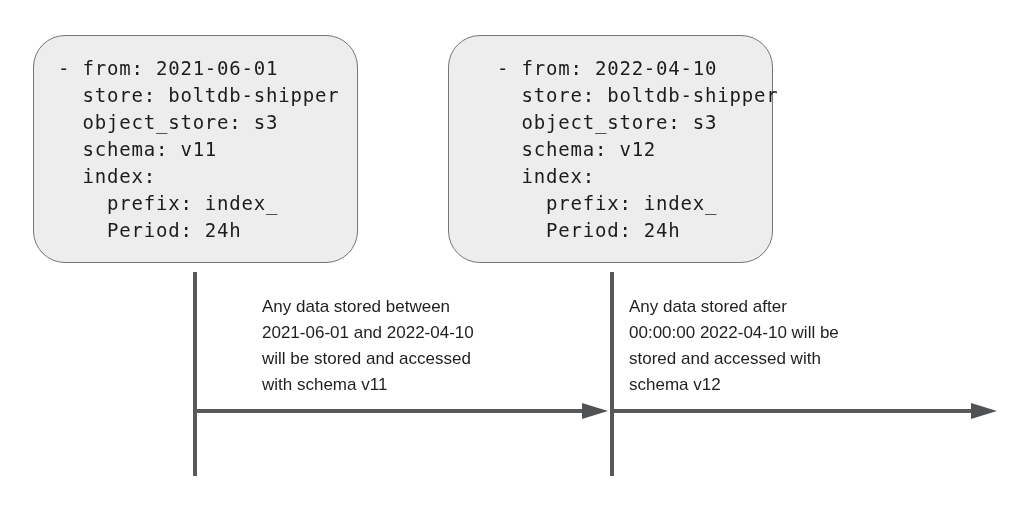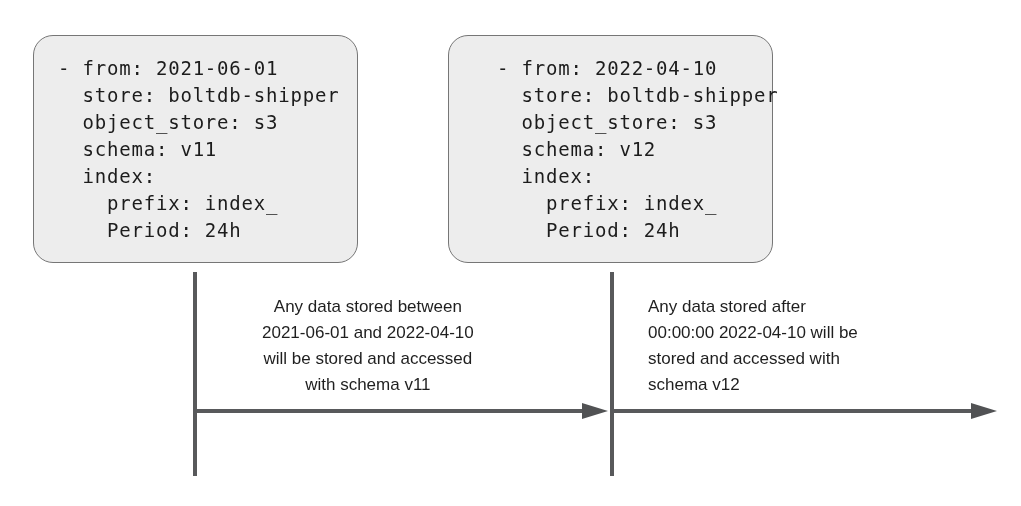--- a/index.html
+++ b/index.html
@@ -14,21 +14,21 @@
     background: #ffffff;
     overflow: hidden;
   }
   .config-box {
     position: absolute;
     top: 35px;
     width: 325px;
     height: 228px;
     background: #ededed;
     border: 1.5px solid #767676;
-    border-radius: 20px;
+    border-radius: 32px;
   }
   .box-v11 { left: 33px; }
   .box-v12 { left: 448px; padding-left: 24px; }
   .config-code {
     font-family: "DejaVu Sans Mono", "Liberation Mono", monospace;
     font-size: 19px;
     line-height: 27px;
     letter-spacing: 0.8px;
     color: #1c1c1c;
     padding: 19px 0 0 24px;
@@ -63,22 +63,22 @@
   .ah-1 { left: 582px; }
   .ah-2 { left: 971px; }
   .annotation {
     position: absolute;
     top: 294px;
     font-size: 17px;
     line-height: 26px;
     color: #1f1f1f;
     white-space: pre-line;
   }
-  .ann-v11 { left: 262px; text-align: center; }
-  .ann-v12 { left: 648px; }
+  .ann-v11 { left: 262px; }
+  .ann-v12 { left: 629px; }
 </style>
 </head>
 <body>
 
 <div class="canvas">
 
   <div class="config-box box-v11">
     <div class="config-code">- from: 2021-06-01
   store: boltdb-shipper
   object_store: s3

